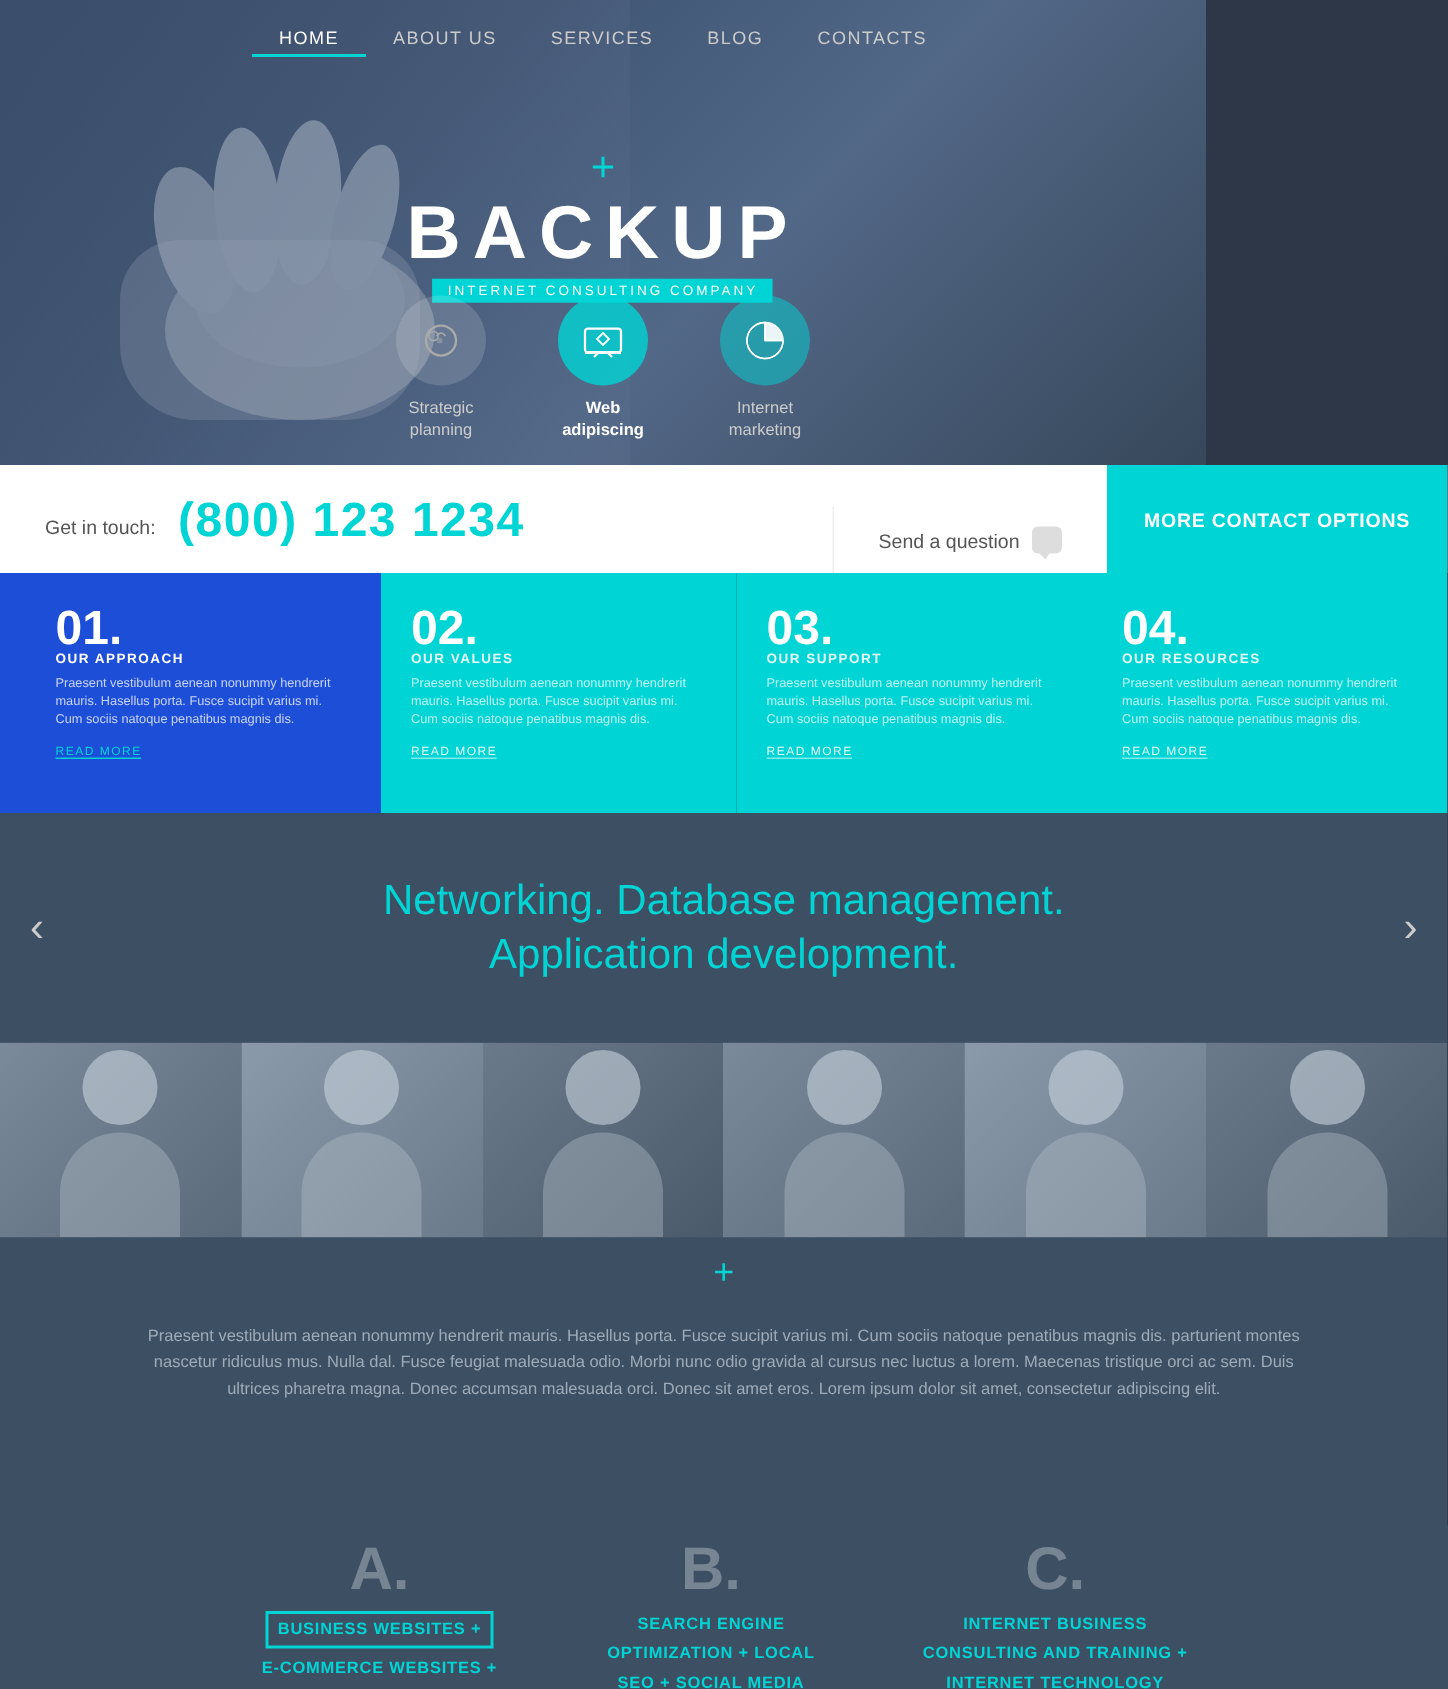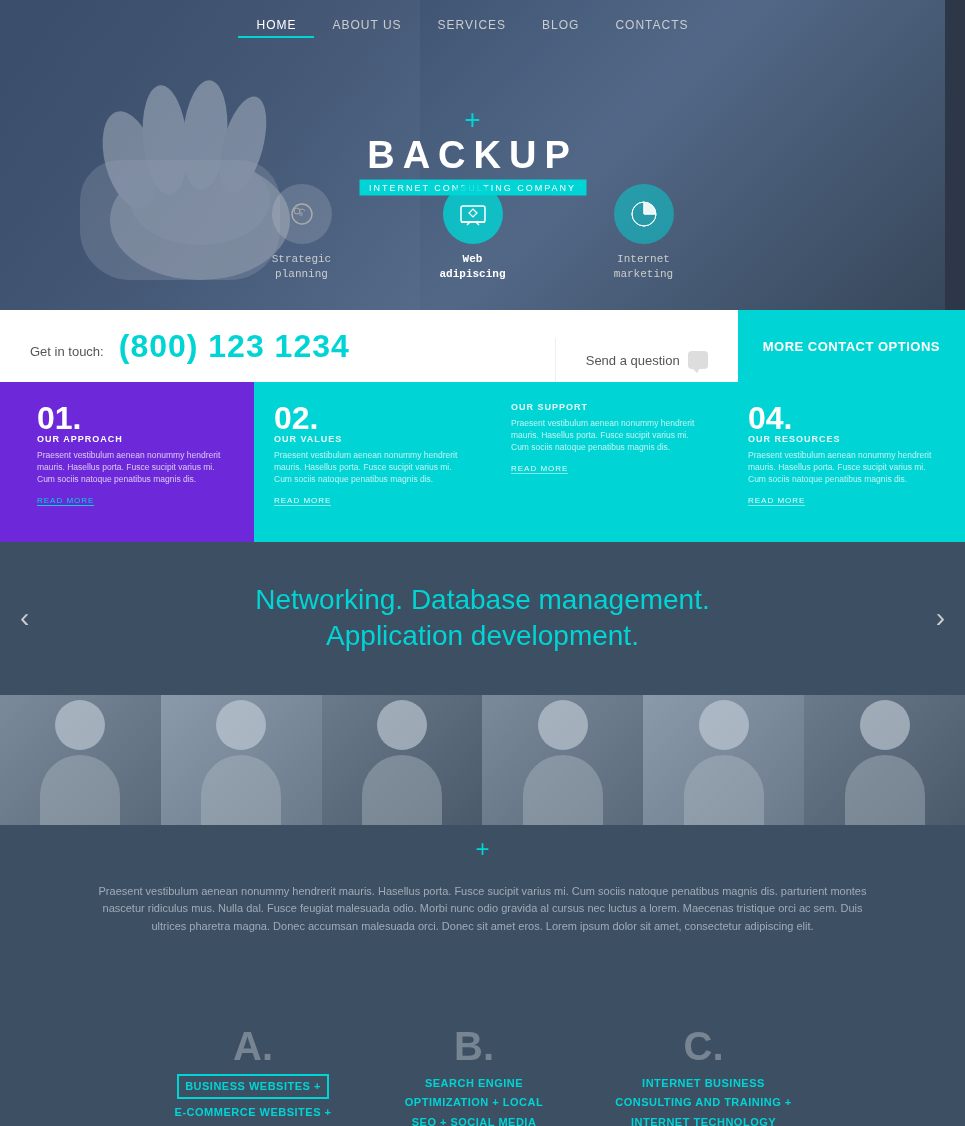--- a/index.html
+++ b/index.html
@@ -1,20 +1,20 @@
 <!DOCTYPE html>
 <html><head>
   <meta charset="utf-8">
   <style>
     * { margin: 0; padding: 0; box-sizing: border-box; }
     body { font-family: Arial, sans-serif; width: 965px; overflow-x: hidden; background: #2d3748; }
 
     
     .hero {
-      width: 945px;
+      width: 804px;
       height: 310px;
       background: linear-gradient(rgba(30,50,80,0.7), rgba(30,50,80,0.7)), 
                   #3a4a5c;
       position: relative;
       overflow: hidden;
     }
     .hero-bg {
       position: absolute; top:0; left:0; width:100%; height:100%;
       background: linear-gradient(135deg, #2a3a50 0%, #4a6080 40%, #5a7090 60%, #3a4a5c 100%);
       opacity: 0.85;
@@ -47,32 +47,32 @@
 
     
     .logo-area {
       position: absolute; top: 50%; left: 50%; transform: translate(-50%, -55%);
       text-align: center; z-index: 10;
     }
     .logo-plus {
       color: #00d4d4; font-size: 28px; line-height: 1;
     }
     .logo-text {
-      color: #fff; font-size: 38px; letter-spacing: 8px; font-weight: 700;
+      color: #fff; font-size: 50px; letter-spacing: 8px; font-weight: 700;
       text-transform: uppercase;
     }
     .logo-sub {
       background: #00d4d4; color: #fff; font-size: 9px; letter-spacing: 2px;
       padding: 3px 10px; text-transform: uppercase; margin-top: 2px; display: inline-block;
     }
 
     
     .hero-icons {
-      position: absolute; bottom: 29px; left: 50%; transform: translateX(-50%);
-      display: flex; gap: 108px; z-index: 10; font-family: Liberation Mono, monospace;
+      position: absolute; bottom: 16px; left: 50%; transform: translateX(-50%);
+      display: flex; gap: 48px; z-index: 10;
     }
     .hero-icon-item { text-align: center; }
     .hero-icon-item .icon-circle {
       width: 60px; height: 60px; border-radius: 50%;
       display: flex; align-items: center; justify-content: center;
       margin: 0 auto 8px;
       font-size: 22px;
     }
     .icon-brain { background: rgba(255,255,255,0.15); color: #aaa; }
     .icon-diamond { background: rgba(0,212,212,0.8); color: #fff; }
@@ -123,21 +123,21 @@
     }
 
     
     .sections-row {
       display: flex; height: 160px;
     }
     .section-item {
       flex: 1; padding: 20px 20px 15px; position: relative;
     }
     .section-item:first-child {
-      background: #6d28d9;
+      background: #1d4ed8;
       padding-left: 37px;
     }
     .section-item:nth-child(2), .section-item:nth-child(3), .section-item:nth-child(4) {
       background: #00d4d4;
     }
     .section-number {
       font-size: 32px; font-weight: bold; color: #fff;
       line-height: 1;
     }
     .section-item:first-child .section-number { color: #fff; }
@@ -314,20 +314,21 @@
     <div class="section-desc">Praesent vestibulum aenean nonummy hendrerit mauris. Hasellus porta. Fusce sucipit varius mi. Cum sociis natoque penatibus magnis dis.</div>
     <a href="#" class="section-read-more">READ MORE</a>
   </div>
   <div class="section-item">
     <div class="section-number">02.</div>
     <div class="section-title">OUR VALUES</div>
     <div class="section-desc">Praesent vestibulum aenean nonummy hendrerit mauris. Hasellus porta. Fusce sucipit varius mi. Cum sociis natoque penatibus magnis dis.</div>
     <a href="#" class="section-read-more">READ MORE</a>
   </div>
   <div class="section-item">
+    <div class="section-number">03.</div>
     <div class="section-title">OUR SUPPORT</div>
     <div class="section-desc">Praesent vestibulum aenean nonummy hendrerit mauris. Hasellus porta. Fusce sucipit varius mi. Cum sociis natoque penatibus magnis dis.</div>
     <a href="#" class="section-read-more">READ MORE</a>
   </div>
   <div class="section-item">
     <div class="section-number">04.</div>
     <div class="section-title">OUR RESOURCES</div>
     <div class="section-desc">Praesent vestibulum aenean nonummy hendrerit mauris. Hasellus porta. Fusce sucipit varius mi. Cum sociis natoque penatibus magnis dis.</div>
     <a href="#" class="section-read-more">READ MORE</a>
   </div>

